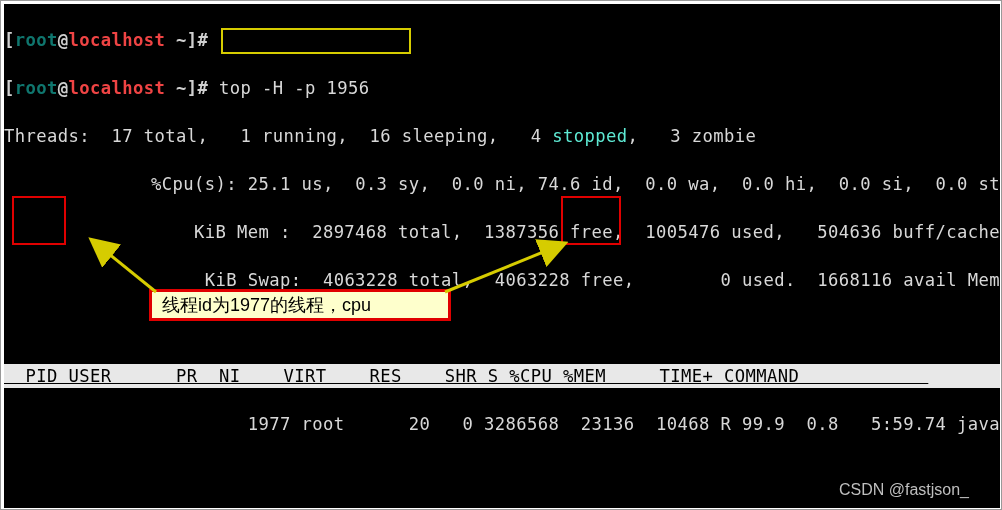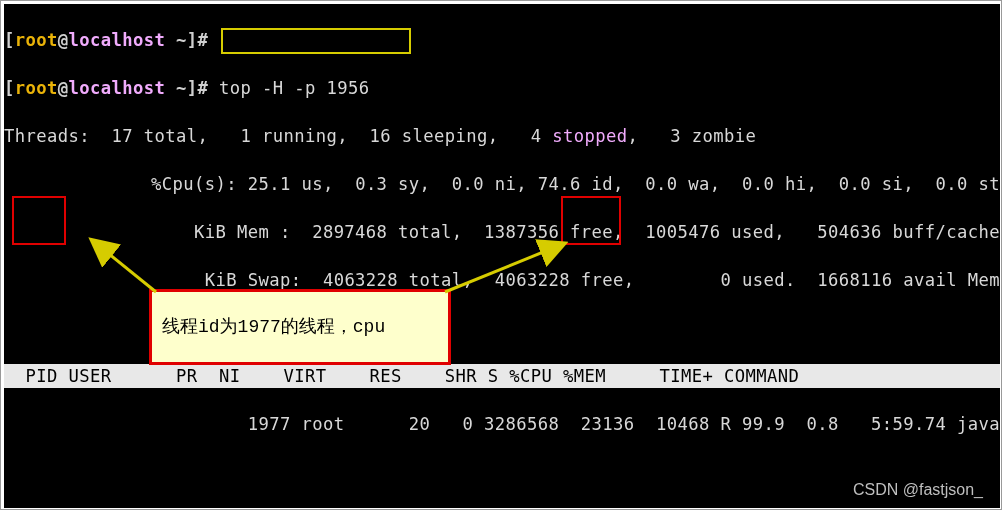--- a/index.html
+++ b/index.html
@@ -8,36 +8,36 @@
     background:#fff;font-family:"DejaVu Sans Mono","Courier New",monospace;
     box-sizing:border-box;border:1px solid #999;
   }
   .term{
     position:absolute;left:3px;top:3px;width:996px;height:504px;
     background:#000;color:#ccc;font-size:17.2px;line-height:24px;
     letter-spacing:.4px;white-space:pre;overflow:hidden;
   }
   .ln{white-space:pre;}
   .brk{color:#d0d0d0;font-weight:bold;}
-  .root{color:#eab308;font-weight:bold;}
-  .host{color:#f0abfc;font-weight:bold;}
+  .root{color:#0f766e;font-weight:bold;}
+  .host{color:#ef4444;font-weight:bold;}
   .gray{color:#d8d8d8;text-align:right;}
-  .stopped{color:#f0abfc;}
+  .stopped{color:#5eead4;}
   
-  .hdr{background:#e8e8e8;color:#000;display:inline-block;width:100%;}
+  .hdr{background:#e8e8e8;color:#000;display:inline-block;width:100%;text-decoration:underline;}
   
   .box{position:absolute;box-sizing:border-box;border:2px solid #e00000;}
   .ybox{position:absolute;box-sizing:border-box;border:2px solid #d6cc00;}
   .callout{
     position:absolute;box-sizing:border-box;border:3px solid #e00000;
-    background:#feffcc;color:#000;font-family:Liberation Mono, monospace;
-    font-size:18px;line-height:26px;padding:22px 10px;
+    background:#feffcc;color:#000;font-family:Liberation Sans, sans-serif;
+    font-size:18px;line-height:26px;padding:0 10px;
   }
   .watermark{
-    position:absolute;right:18px;bottom:10px;color:#bfbfbf;
+    position:absolute;right:32px;bottom:10px;color:#bfbfbf;
     font-family:sans-serif;font-size:16px;
   }
   svg.arrows{position:absolute;left:0;top:0;width:1002px;height:510px;pointer-events:none;}
 </style>
 </head>
 <body>
 
 <div class="screenshot">
   <div class="term">
 <div class="ln"><span class="brk">[</span><span class="root">root</span><span class="brk">@</span><span class="host">localhost</span><span class="brk"> ~</span><span class="brk">]</span><span class="brk">#</span><span class="gray"></span></div>

